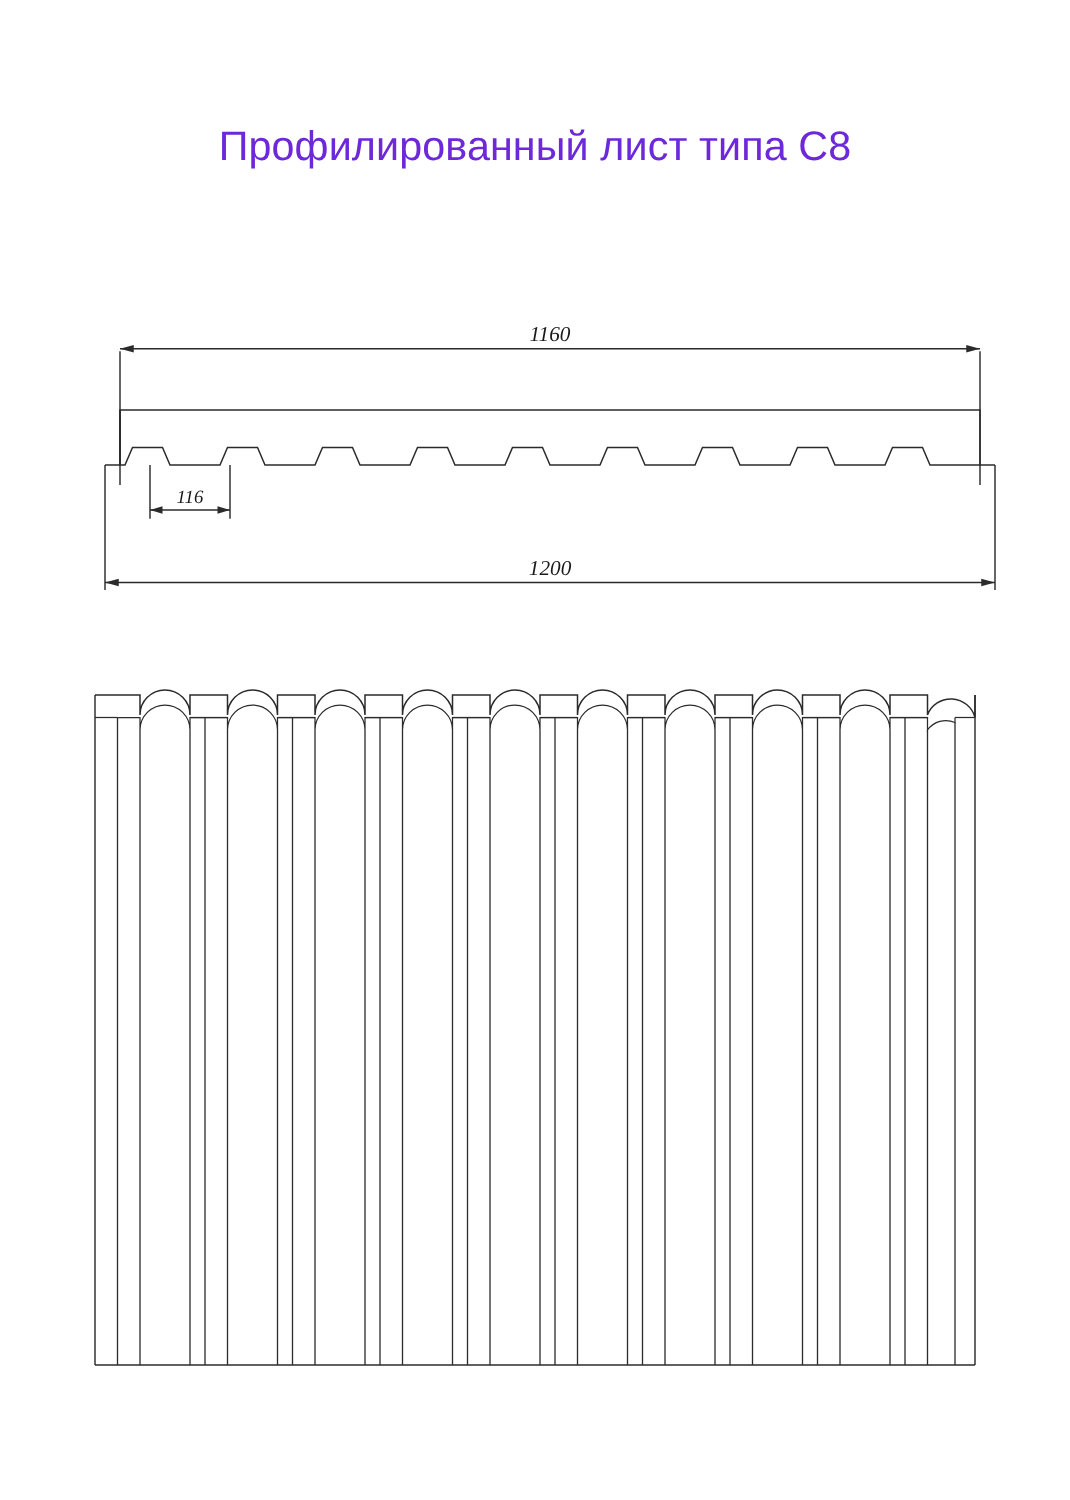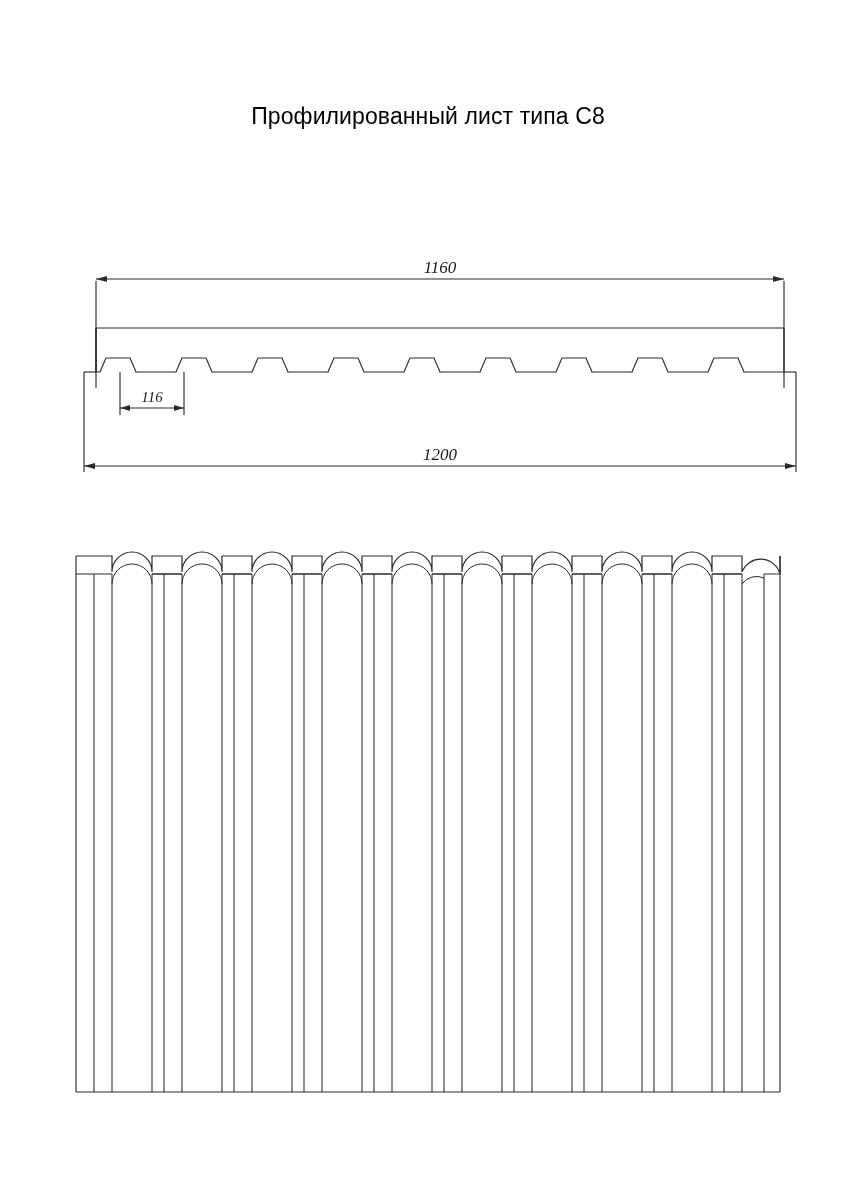--- a/index.html
+++ b/index.html
@@ -21,24 +21,24 @@
     height: 1200px;
   }
   .title-block {
     position: absolute;
     top: 100px;
     left: 0;
     width: 856px;
     text-align: center;
   }
   .title-line {
-    font-size: 23px;
+    font-size: 33px;
     line-height: 33px;
     font-weight: 400;
-    color: #000000;
+    color: #6d28d9;
     letter-spacing: 0.1px;
   }
   .drawing {
     position: absolute;
     top: 0;
     left: 0;
   }
   svg { display: block; }
   .dim-text {
     font-family: "Liberation Serif", serif;

